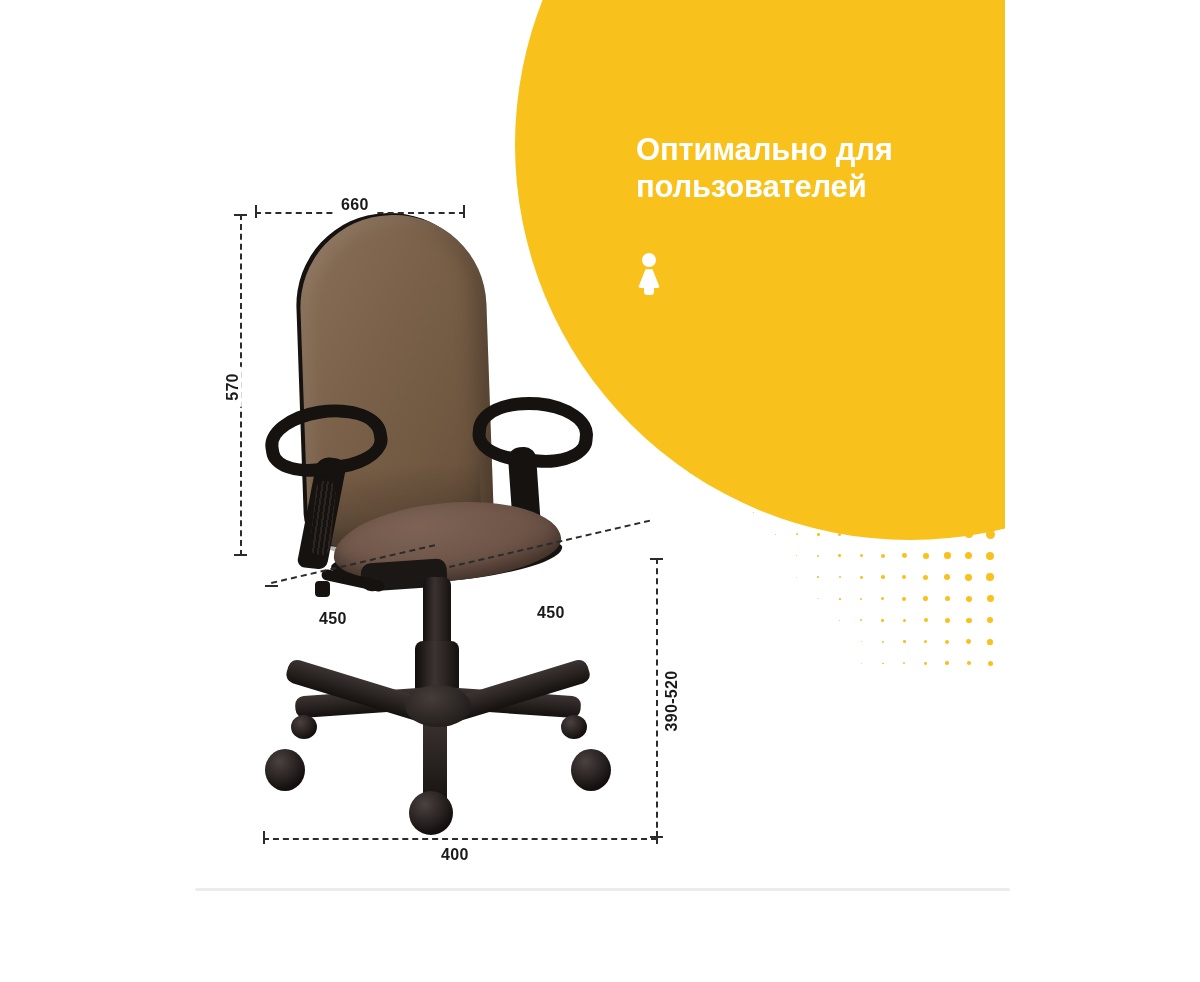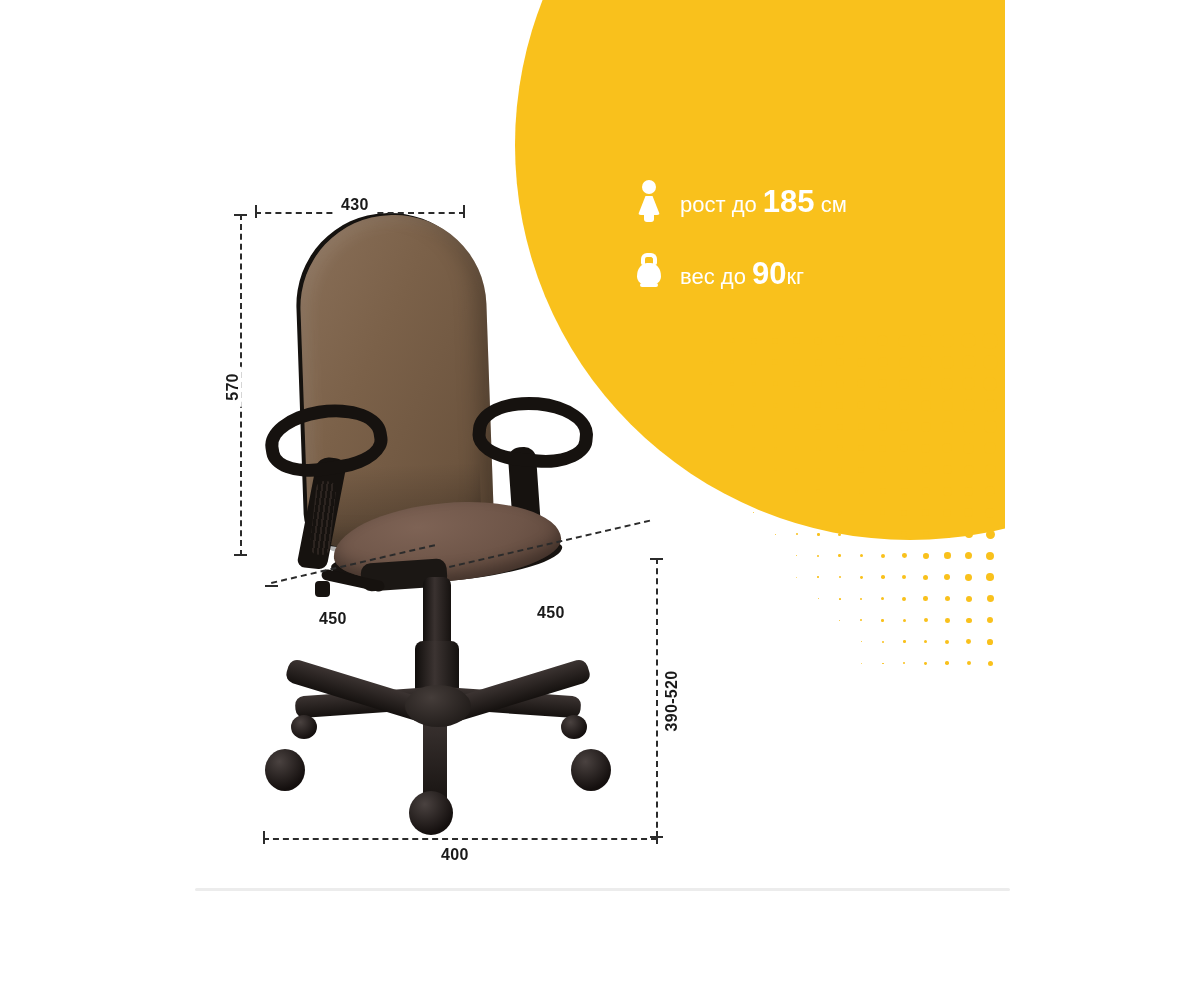--- a/index.html
+++ b/index.html
@@ -432,40 +432,32 @@
         <span class="dot" style="width: 1.5px; height: 1.5px; left: 182px; top: 332.5px; background: rgb(249, 193, 28);"></span>
         <span class="dot" style="width: 2.14px; height: 2.14px; left: 203.18px; top: 332.18px; background: rgb(249, 193, 28);"></span>
         <span class="dot" style="width: 2.82px; height: 2.82px; left: 224.34px; top: 331.84px; background: rgb(249, 193, 28);"></span>
         <span class="dot" style="width: 3.53px; height: 3.53px; left: 245.48px; top: 331.48px; background: rgb(249, 193, 28);"></span>
         <span class="dot" style="width: 4.28px; height: 4.28px; left: 266.61px; top: 331.11px; background: rgb(249, 193, 28);"></span>
         <span class="dot" style="width: 5.05px; height: 5.05px; left: 287.72px; top: 330.72px; background: rgb(249, 193, 28);"></span>
       </div>
 
 
     <div id="hero-text">
+      <div id="hero-title">Оптимально для пользователей</div>
 
       <ul id="spec-list">
 
         <li class="spec-row">
           <span class="spec-icon ico-person">
             <span class="head"></span>
             <span class="body"></span>
             <span class="legs"></span>
           </span>
-          <span class="spec-text"><span>рост до </span><b>185</b><span> см</span></span>
         </li>
 
-        <li class="spec-row">
-          <span class="spec-icon ico-kettle">
-            <span class="handle"></span>
-            <span class="bell"></span>
-            <span class="foot"></span>
-          </span>
-          <span class="spec-text"><span>вес до </span><b>90</b><span>кг</span></span>
-        </li>
 
       </ul>
     </div>
 
     <div id="chair">
       <div class="pc backrest-edge"></div>
       <div class="pc backrest"></div>
       <div class="pc back-shadow"></div>
 
       <div class="pc arm-r-stem"></div>
@@ -494,21 +486,21 @@
       <div class="leg leg-5"></div>
       <div class="pc base-hub"></div>
       <div class="caster cst-1"></div>
       <div class="caster cst-2"></div>
       <div class="caster cst-3"></div>
     </div>
 
     <div class="dim-line dash-h" style="left:60px;top:212px;width:210px;"></div>
     <div class="tick-v" style="left:60px;top:205px;"></div>
     <div class="tick-v" style="left:268px;top:205px;"></div>
-    <div class="dim-label" style="left:140px;top:196px;">430</div>
+    <div class="dim-label" style="left:140px;top:196px;">660</div>
 
     <div class="dim-line dash-v" style="left:45px;top:214px;height:342px;"></div>
     <div class="tick-h" style="left:39px;top:214px;"></div>
     <div class="tick-h" style="left:39px;top:554px;"></div>
     <div class="dim-label vert" style="left:18px;top:378px;">570</div>
 
     <div class="dim-line dash-h" style="left:76px;top:582px;width:168px;transform:rotate(-13deg);transform-origin:0 0;"></div>
     <div class="tick-h" style="left:70px;top:585px;"></div>
     <div class="dim-label" style="left:118px;top:610px;">450</div>
 

